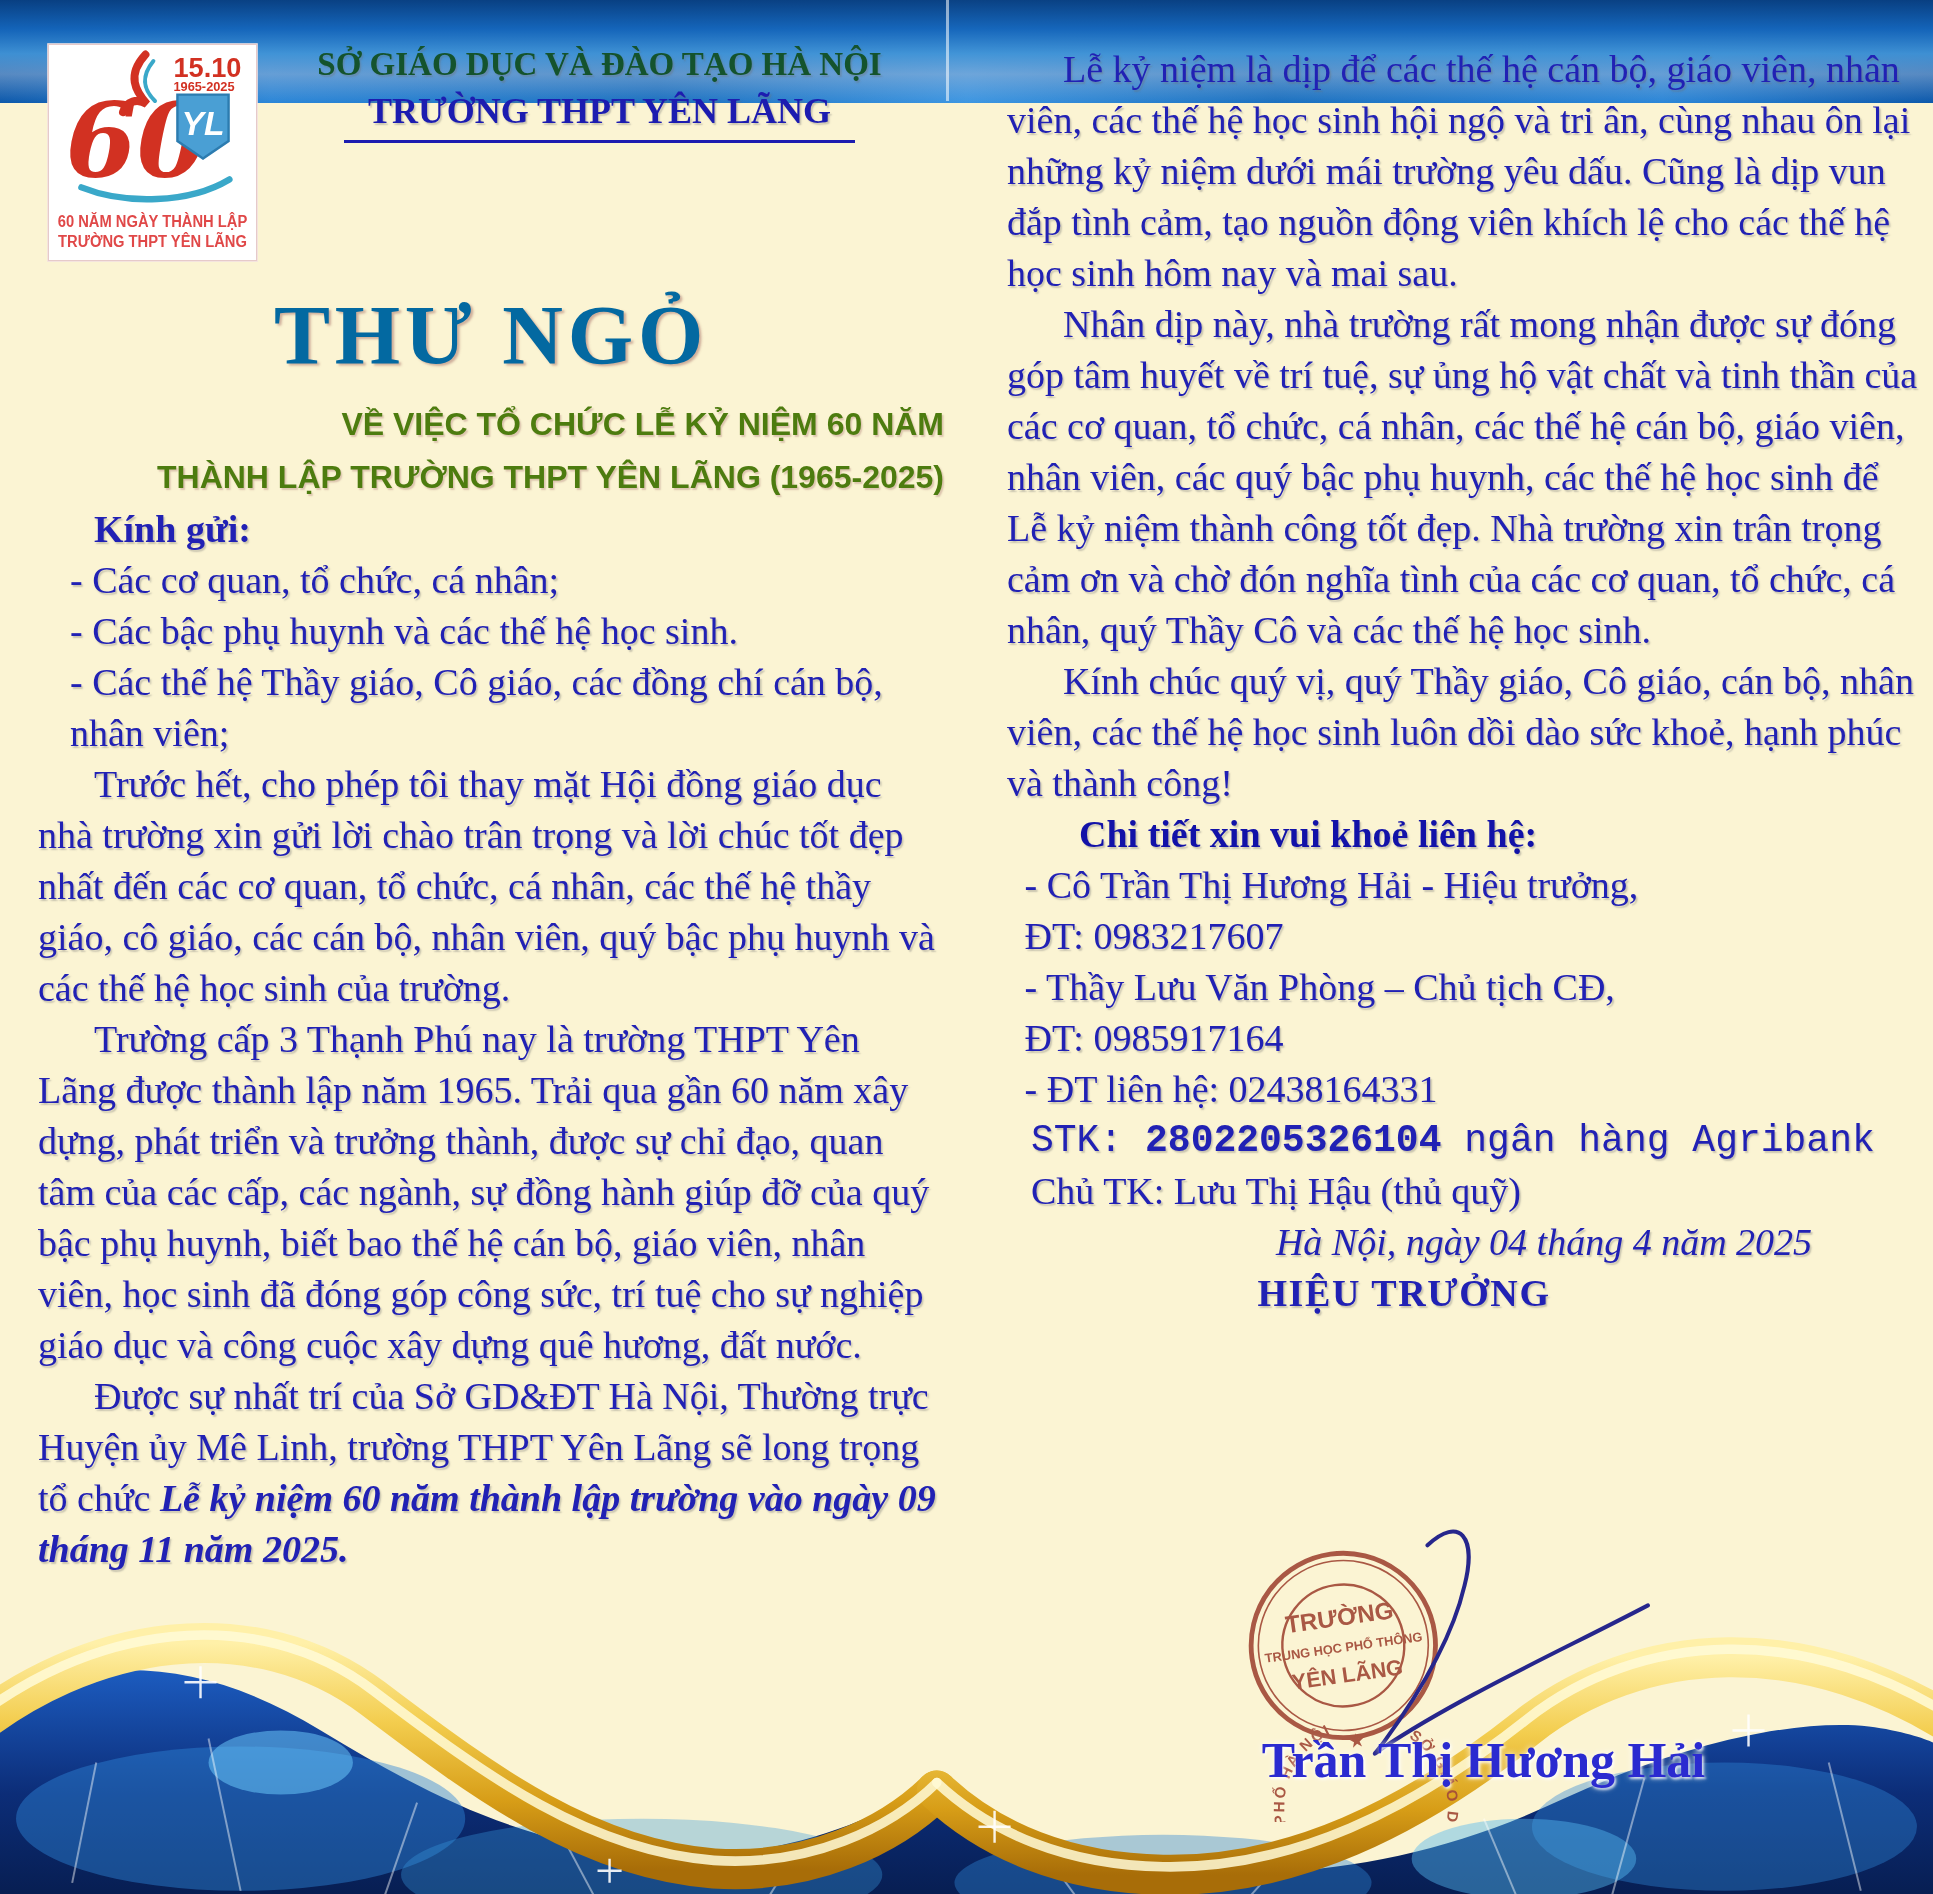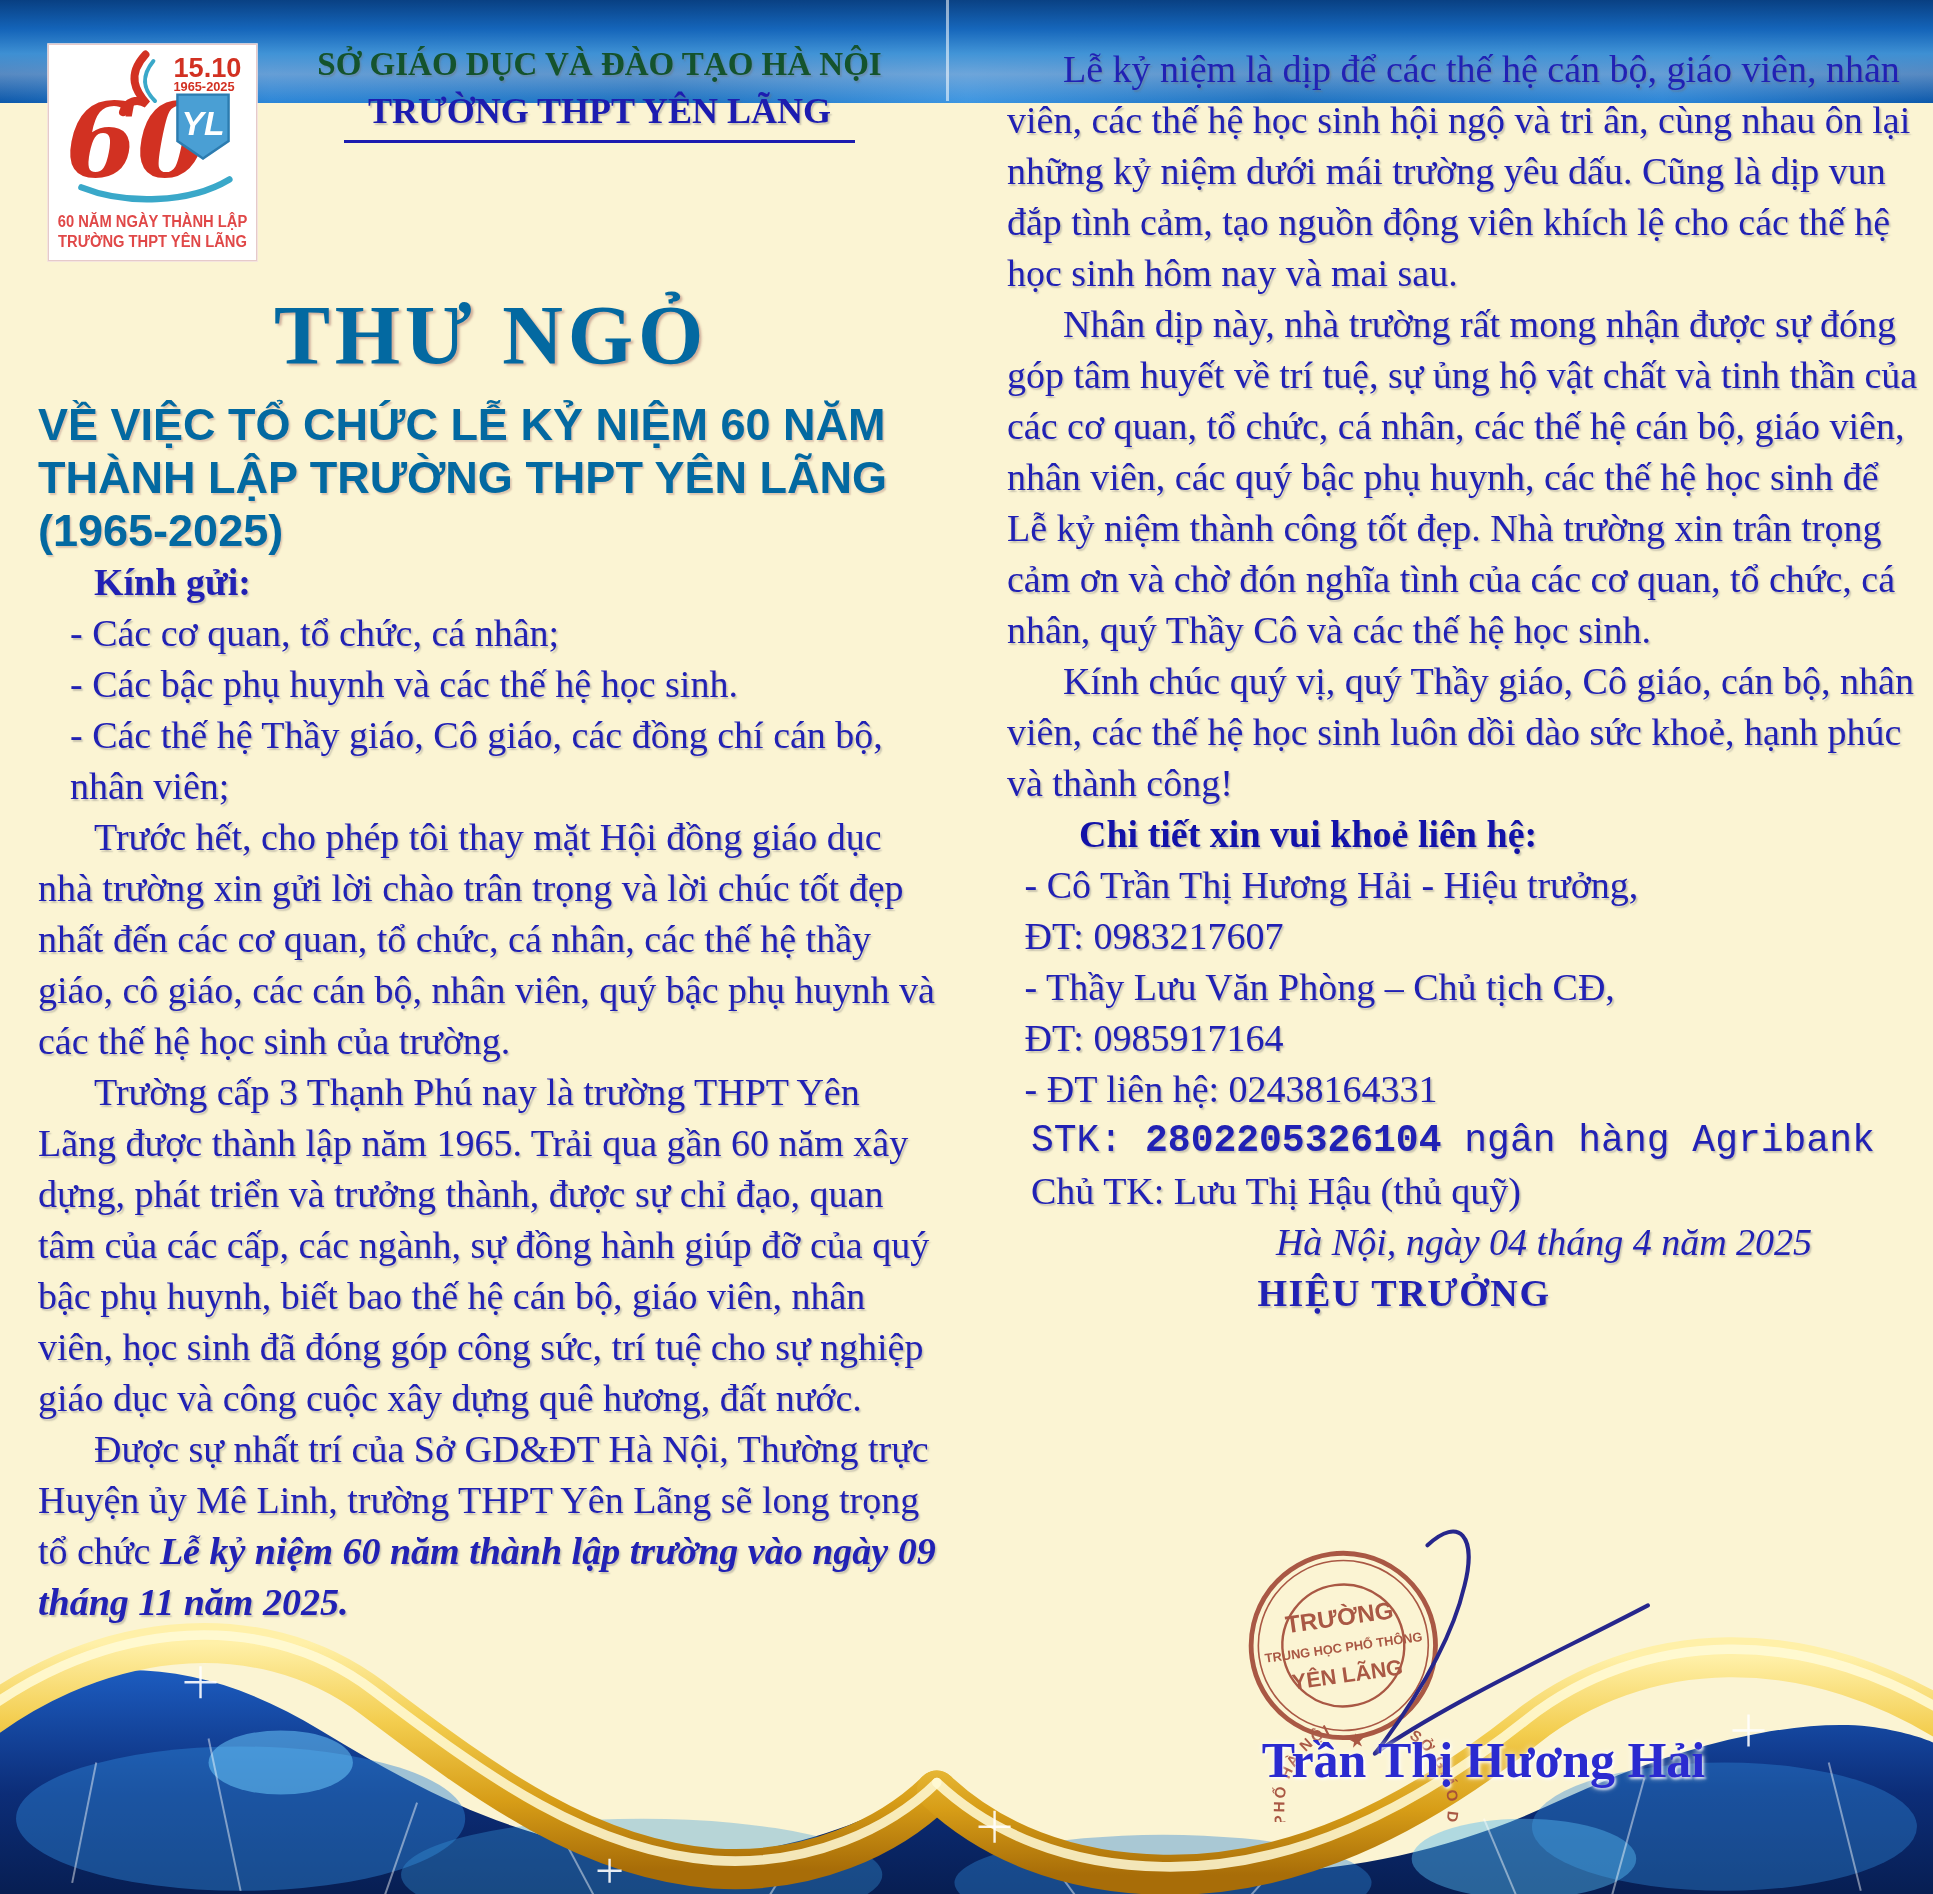--- a/index.html
+++ b/index.html
@@ -25,22 +25,22 @@
     font-family:"Liberation Sans",sans-serif;font-weight:700;font-size:16px;line-height:20px;
     color:#e04848;transform:scaleX(.92);}
   .dept-line{margin-left:217px;text-align:center;font-size:33px;font-weight:700;color:#14532d;
     padding-top:14.4px;text-shadow:1.6px 1.6px 1.6px rgba(110,110,110,.35);}
   .school-line{margin-left:217px;text-align:center;font-size:36px;font-weight:700;color:#1c1cb0;margin-top:6.4px;}
   .school-line span{display:inline-block;border-bottom:3.2px solid #1c1cb0;padding:0 24px 8px;
     text-shadow:1.6px 1.6px 1.6px rgba(110,110,110,.35);}
 
   .doc-title{margin:124px 0 0;text-align:center;font-size:84px;line-height:88px;font-weight:700;
     color:#0369a1;letter-spacing:4.8px;text-shadow:2.4px 2.4px 2.4px rgba(140,70,70,.4);}
-  .doc-subtitle{margin-top:17.6px;text-align:left;font-family:"Liberation Sans",sans-serif;
-    font-weight:700;font-size:45px;line-height:53px;color:#0369a1;text-shadow:1.6px 1.6px 1.6px rgba(150,90,90,.3);}
+  .doc-subtitle{margin-top:17.6px;text-align:right;font-family:"Liberation Sans",sans-serif;
+    font-weight:700;font-size:32px;line-height:53px;color:#4d7c0f;text-shadow:1.6px 1.6px 1.6px rgba(150,90,90,.3);}
 
   .salutation{margin-top:34px;padding-left:56px;font-weight:700;}
   .recipient{padding-left:32px;}
   .body-par{text-indent:56px;}
   .bi{font-weight:700;font-style:italic;}
 
   .contact-heading{margin-top:4.8px;padding-left:72px;font-weight:700;color:#1212a8;font-size:39px;}
   .contact{padding-left:17.6px;}
   .support{padding-left:6.4px;}
   .stk{padding-left:24px;font-family:Liberation Mono, monospace;}

